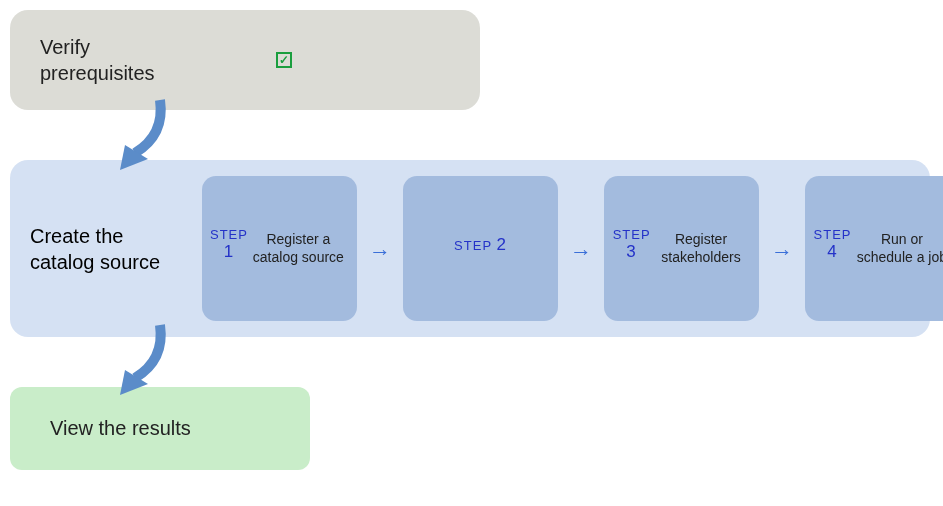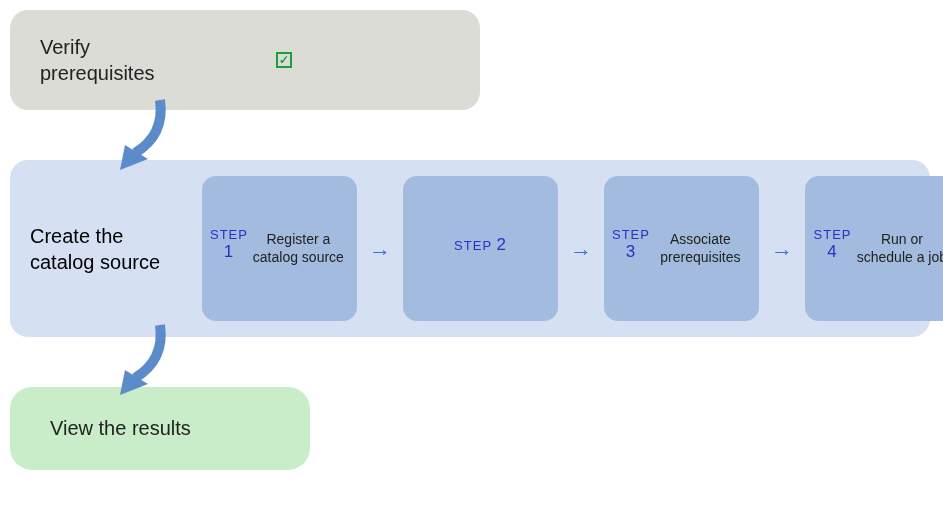--- a/index.html
+++ b/index.html
@@ -97,21 +97,21 @@
       color: #222;
       line-height: 1.25;
     }
     .step-arrow {
       color: #3a6fd8;
       font-size: 22px;
       flex-shrink: 0;
     }
     .stage-results {
       background: #c9edc9;
-      border-radius: 22px;
+      border-radius: 12px;
       padding: 30px 40px;
       width: 300px;
       margin-top: 50px;
       position: relative;
       z-index: 1;
     }
     .stage-results-title {
       font-size: 20px;
       color: #222;
     }
@@ -164,21 +164,21 @@
     </div>
   </div>
 
   <span class="step-arrow">→</span>
 
   <div class="step-card">
     <div class="step-number">
       <span>STEP</span>
       <span class="step-number-digit">3</span>
     </div>
-    <div class="step-desc">Associate prerequisites</div>
+    <div class="step-desc">Register stakeholders</div>
   </div>
 
   <span class="step-arrow">→</span>
 
   <div class="step-card">
     <div class="step-number">
       <span>STEP</span>
       <span class="step-number-digit">4</span>
     </div>
     <div class="step-desc">Run or schedule a job</div>

